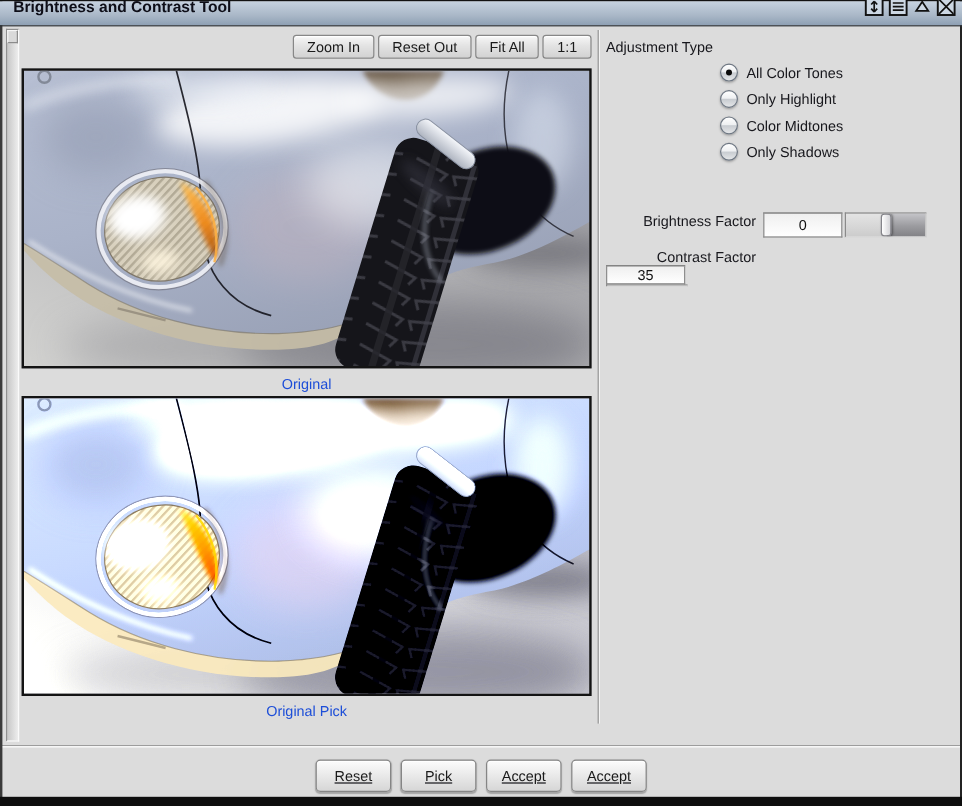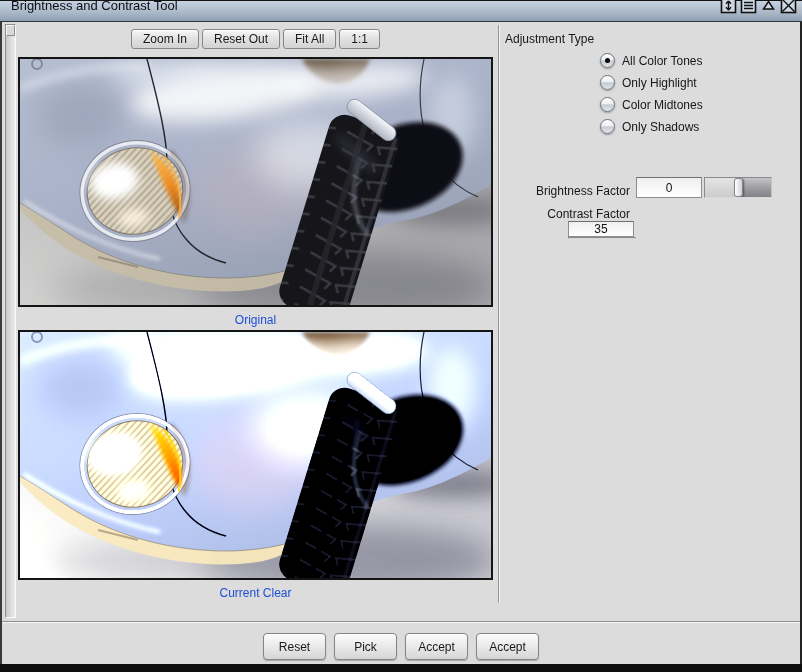--- a/index.html
+++ b/index.html
@@ -10,39 +10,39 @@
   }
   .edge-left{position:absolute;left:0;top:0;bottom:0;width:2px;background:#3a3a3a;z-index:40;}
   .edge-right{position:absolute;right:0;top:0;bottom:0;width:2px;background:#232323;z-index:40;}
   .edge-bottom{position:absolute;left:0;right:0;bottom:0;height:8px;background:#0e0e0e;z-index:41;}
 
   
   .titlebar{
     position:absolute;top:0;left:0;right:0;height:22px;box-sizing:border-box;
     background:linear-gradient(#c6d2e0,#a9b7c7 60%,#8ea0b4);
     border-top:1px solid #121212;border-bottom:1px solid #2e3338;
-    display:flex;align-items:center;padding:0 5px 12px 11px;z-index:50;
+    display:flex;align-items:center;padding:0 5px 12px 11px;z-index:50;font-weight:bold;
   }
   .titlebar .title{flex:1;font-size:13px;color:#0e0e18;}
   .win-controls{display:flex;align-items:center;gap:2px;}
   .win-btn{width:18px;height:17px;display:flex;align-items:center;justify-content:center;cursor:default;}
 
   
   .vscroll{
     position:absolute;left:5px;top:24px;width:11px;height:594px;box-sizing:border-box;
     background:linear-gradient(to right,#c7c7c7,#ededed);
     border:1px solid;border-color:#8f8f8f #fafafa #fafafa #8f8f8f;
   }
   .vscroll .thumb{
     position:absolute;top:0;left:0;right:0;height:11px;background:#d9d9d9;
     border:1px solid;border-color:#f6f6f6 #8c8c8c #8c8c8c #f6f6f6;box-sizing:border-box;
   }
 
   
-  .toolbar{position:absolute;top:29px;left:18px;width:475px;display:flex;justify-content:center;gap:3px;}
+  .toolbar{position:absolute;top:29px;left:18px;width:475px;display:flex;justify-content:flex-end;gap:3px;}
   .tbtn{
     height:20px;padding:0 11px;border:1px solid #878787;border-radius:3px;
     background:linear-gradient(#f7f7f7,#e3e3e3 45%,#d2d2d2);
     box-shadow:inset 0 1px 0 #fff;
     font-family:inherit;font-size:12px;color:#1a1a1a;line-height:18px;cursor:default;
   }
 
   
   .frame{position:absolute;left:18px;width:475px;height:250px;border:2px solid #141414;box-sizing:border-box;background:#b0b0b4;}
   .frame svg{display:block;width:100%;height:100%;}
@@ -63,21 +63,21 @@
     width:15px;height:15px;border-radius:50%;box-sizing:border-box;
     border:1px solid #6d7682;
     background:linear-gradient(#ffffff, #eef0f2 45%, #c8ccd1 52%, #e4e6e8);
     box-shadow:0 1px 2px rgba(0,0,0,.3);
     position:relative;flex:0 0 auto;
   }
   .radio.checked::after{
     content:"";position:absolute;left:4px;top:4px;width:5px;height:5px;border-radius:50%;background:#0a0a0a;
   }
 
-  .factor-row{position:absolute;left:505px;display:flex;align-items:flex-end;height:21px;}
+  .factor-row{position:absolute;left:505px;display:flex;align-items:flex-start;height:21px;}
   .factor-row.brightness{top:177px;}
   .factor-row.contrast{top:207px;flex-direction:column;}
   .factor-label{width:125px;text-align:right;margin-right:6px;}
   .factor-input{
     width:66px;height:21px;box-sizing:border-box;margin-right:2px;
     border:1px solid #8e8e8e;border-top-color:#6f6f6f;
     background:linear-gradient(#efefef,#ffffff);
     font-family:inherit;font-size:12px;text-align:center;color:#111;padding:0;
   }
   .slider{
@@ -90,21 +90,21 @@
     background:linear-gradient(#c4c4c8,#9b9b9f 55%,#828286);
   }
   .slider .handle{
     position:absolute;top:0;bottom:0;width:9px;border-radius:3px;box-sizing:border-box;
     background:linear-gradient(to right,#ffffff,#d2d2d6);
     border:1px solid #84848a;box-shadow:1px 0 2px rgba(0,0,0,.45);
   }
 
   
   .h-divider{position:absolute;top:621px;left:0;right:0;height:2px;background:linear-gradient(#8e8e8e 50%,#f6f6f6 50%);}
-  .footer{position:absolute;top:633px;left:0;width:802px;display:flex;justify-content:center;gap:8px;}
+  .footer{position:absolute;top:633px;left:0;width:802px;display:flex;justify-content:center;gap:8px;text-decoration:underline;}
   .fbtn{
     width:63px;height:27px;border:1px solid #858585;border-radius:4px;
     background:linear-gradient(#fcfcfc,#e9e9e9 50%,#d6d6d6);
     box-shadow:inset 0 1px 0 #fff,0 1px 1px rgba(0,0,0,.25);
     font-family:inherit;font-size:12px;color:#1a1a1a;cursor:default;
   }
 </style>
 </head>
 <body>
 
@@ -343,21 +343,21 @@
         <path d="M150,104 C160,122 162,146 152,168" stroke="#ffb040" stroke-width="2" fill="none" opacity="0.85"></path>
         <path d="M158,100 C170,124 170,150 156,172" stroke="#5a4a34" stroke-width="3" fill="none" opacity="0.55" filter="url(#f2)"></path>
       </g>
 
       <ellipse cx="336" cy="94" rx="28" ry="7" transform="rotate(42 336 94)" fill="#3a3a46" opacity="0.55" filter="url(#f5)"></ellipse>
       <g transform="rotate(38 352 62)">
         <rect x="322" y="54" width="58" height="15" rx="7.5" fill="url(#gStalk)" stroke="#8890a0" stroke-width="0.8"></rect>
       </g>
     </svg>
     </div>
-  <div class="caption c2">Current Clear</div>
+  <div class="caption c2">Original Pick</div>
 
   <div class="v-divider"></div>
 
   <div class="adj-heading">Adjustment Type</div>
   <div class="radio-group">
     <div class="radio-row">
       <span class="radio checked"></span>
       <span>All Color Tones</span>
     </div>
     <div class="radio-row">

